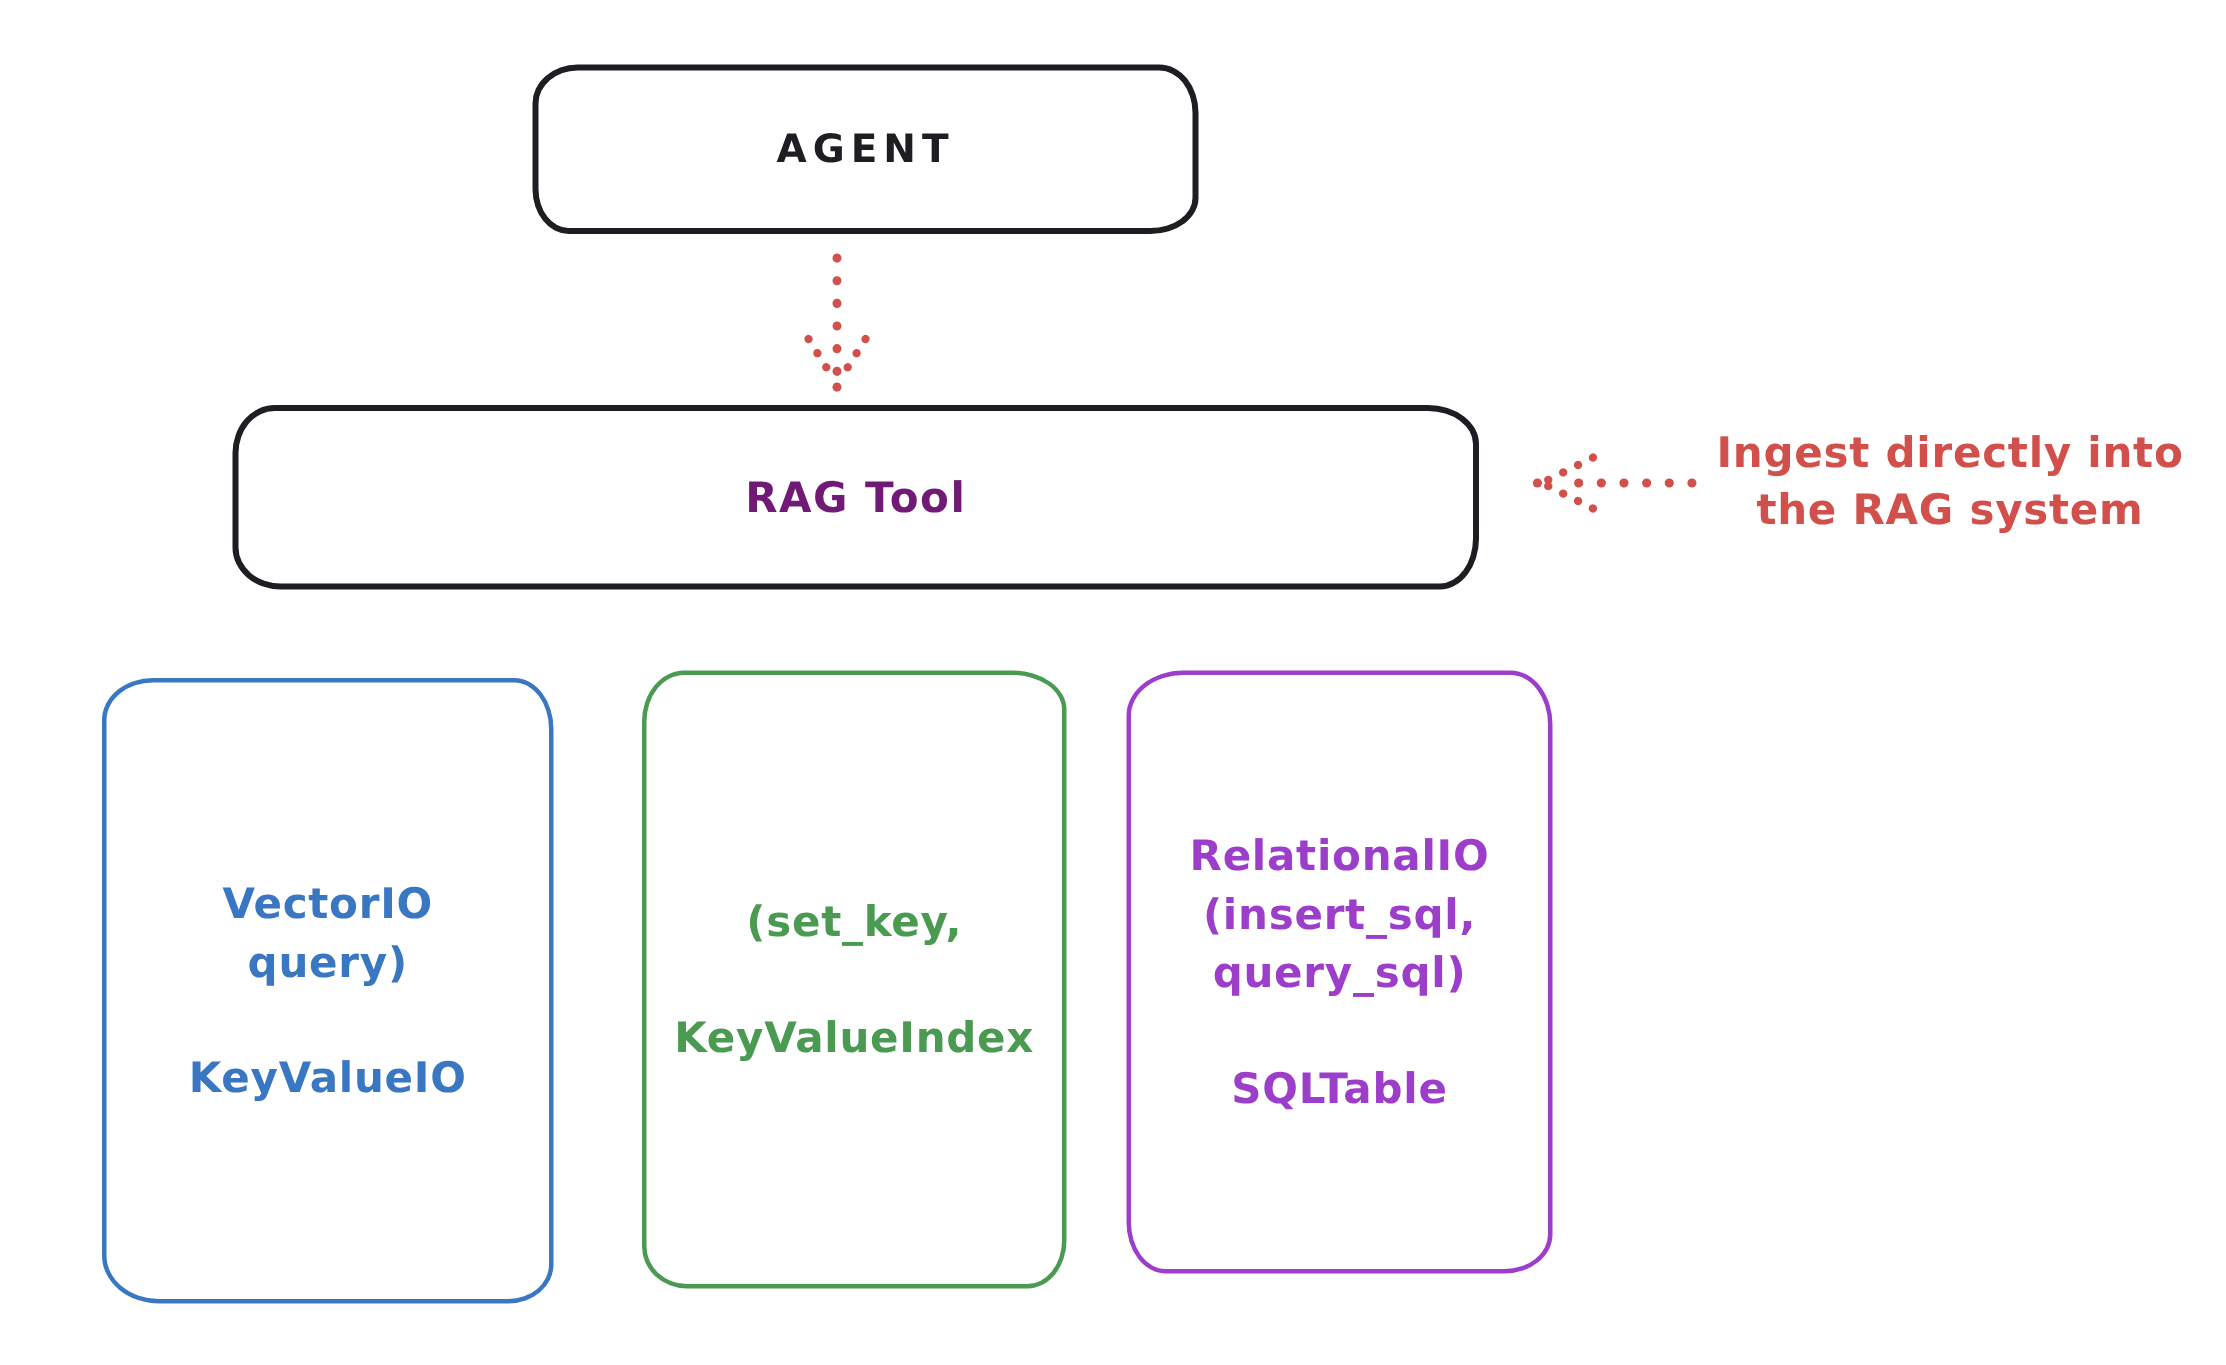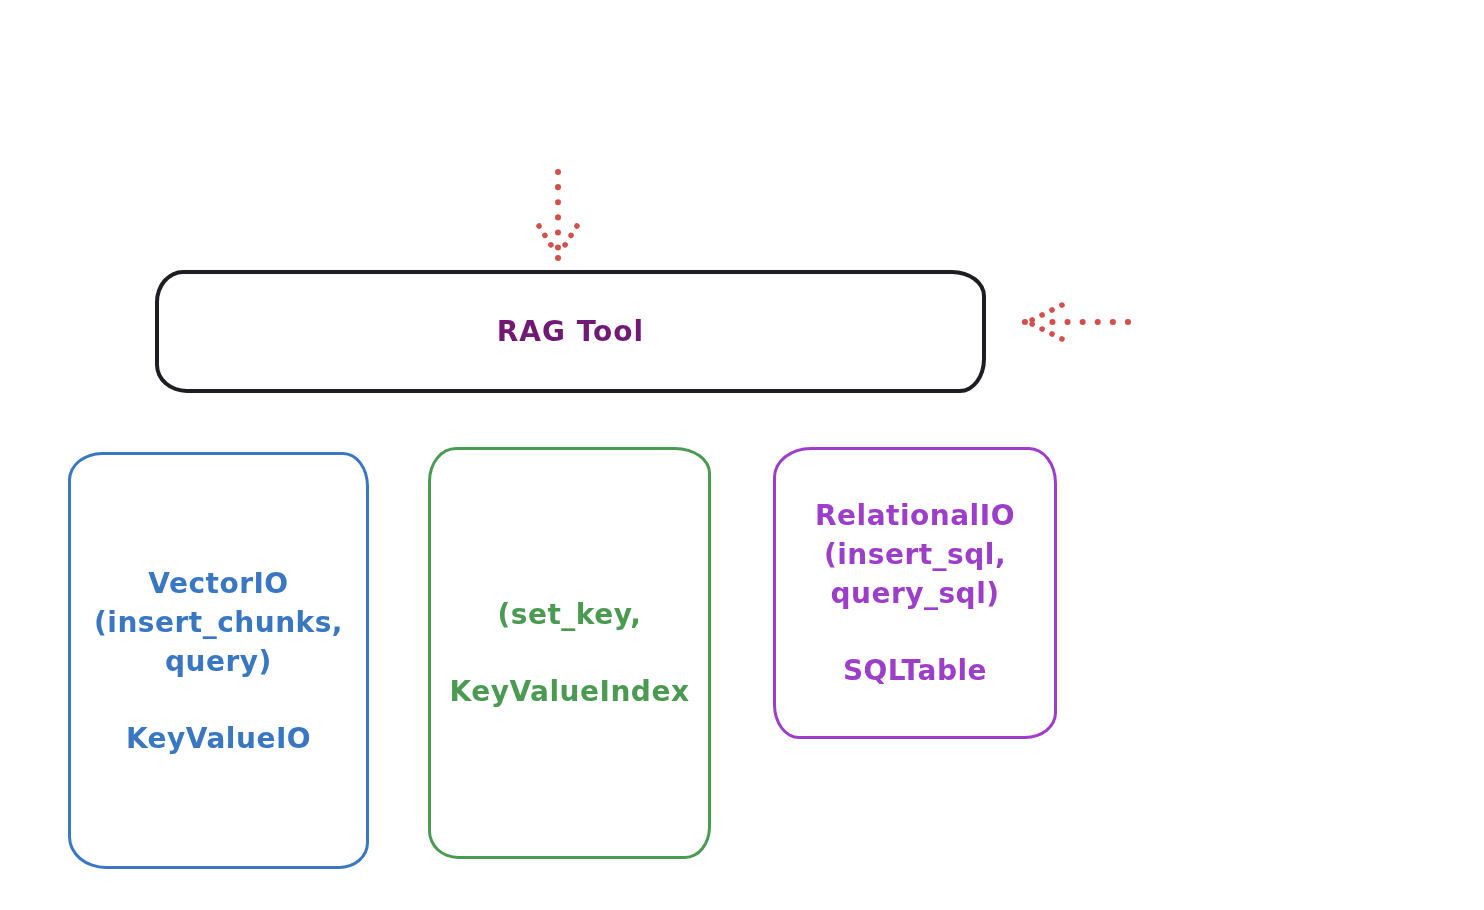--- a/index.html
+++ b/index.html
@@ -38,41 +38,44 @@
 
   .module-box {
     flex-direction: column;
     font-size: 28px; font-weight: 600; letter-spacing: 0.5px;
     text-align: center; line-height: 39px;
   }
   .module-vector    { left: 68px;  top: 452px; width: 301px; height: 417px;
     border-radius: 34px 26px 30px 38px / 28px 34px 26px 32px; }
   .module-keyvalue  { left: 428px; top: 447px; width: 283px; height: 412px;
     border-radius: 28px 36px 26px 30px / 34px 26px 32px 28px; }
-  .module-relational{ left: 773px; top: 447px; width: 284px; height: 292px;
+  .module-relational{ left: 751px; top: 447px; width: 284px; height: 402px;
     border-radius: 38px 28px 32px 26px / 30px 36px 26px 34px; }
   .module-line { display: block; }
   .line-spacer { display: block; height: 38px; }
 
   .annotation {
     position: absolute; left: 1135px; top: 283px; width: 330px;
     text-align: center;
     font-size: 28px; font-weight: bold; letter-spacing: 0.5px;
     line-height: 38px;
     color: var(--c, #d1504b);
   }
   .annotation .ann-line { display: block; }
 
   .overlay-svg { position: absolute; left: 0; top: 0; pointer-events: none; }
 </style>
 </head>
 <body>
 
 <div class="canvas">
 
+  <div class="sketch-box box-agent">
+    <span class="box-label">AGENT</span>
+  </div>
 
   <div class="sketch-box box-rag">
     <span class="box-label">RAG Tool</span>
   </div>
 
   <svg class="overlay-svg" width="1484" height="910" viewBox="0 0 1484 910">
     <g fill="none" stroke="#d1504b" stroke-linecap="round">
 
       <g>
         <path d="M558 172 L558 248" stroke-width="6" stroke-dasharray="0.1 15"></path>
@@ -83,24 +86,27 @@
 
       <g>
         <path d="M1128 322 L1042 322" stroke-width="6" stroke-dasharray="0.1 15"></path>
         <path d="M1062 305 L1030 321" stroke-width="5.5" stroke-dasharray="0.1 11"></path>
         <path d="M1062 339 L1030 323" stroke-width="5.5" stroke-dasharray="0.1 11"></path>
         <path d="M1025 322 L1024 322" stroke-width="6" stroke-dasharray="0.1 10"></path>
       </g>
     </g>
   </svg>
 
+  <div class="annotation" style="--c: #d1504b;">
+    <span class="ann-line">Ingest directly into</span>
+    <span class="ann-line">the RAG system</span>
+  </div>
 
   <div class="sketch-box module-box module-vector" style="--c: #3a77c2;">
     <span class="module-line">VectorIO</span>
-    <span class="module-line">(insert_chunks,</span>
     <span class="module-line">query)</span>
     <span class="line-spacer"></span>
     <span class="module-line">KeyValueIO</span>
   </div>
 
   <div class="sketch-box module-box module-keyvalue" style="--c: #4a9a52;">
     <span class="module-line">(set_key,</span>
     <span class="line-spacer"></span>
     <span class="module-line">KeyValueIndex</span>
   </div>

